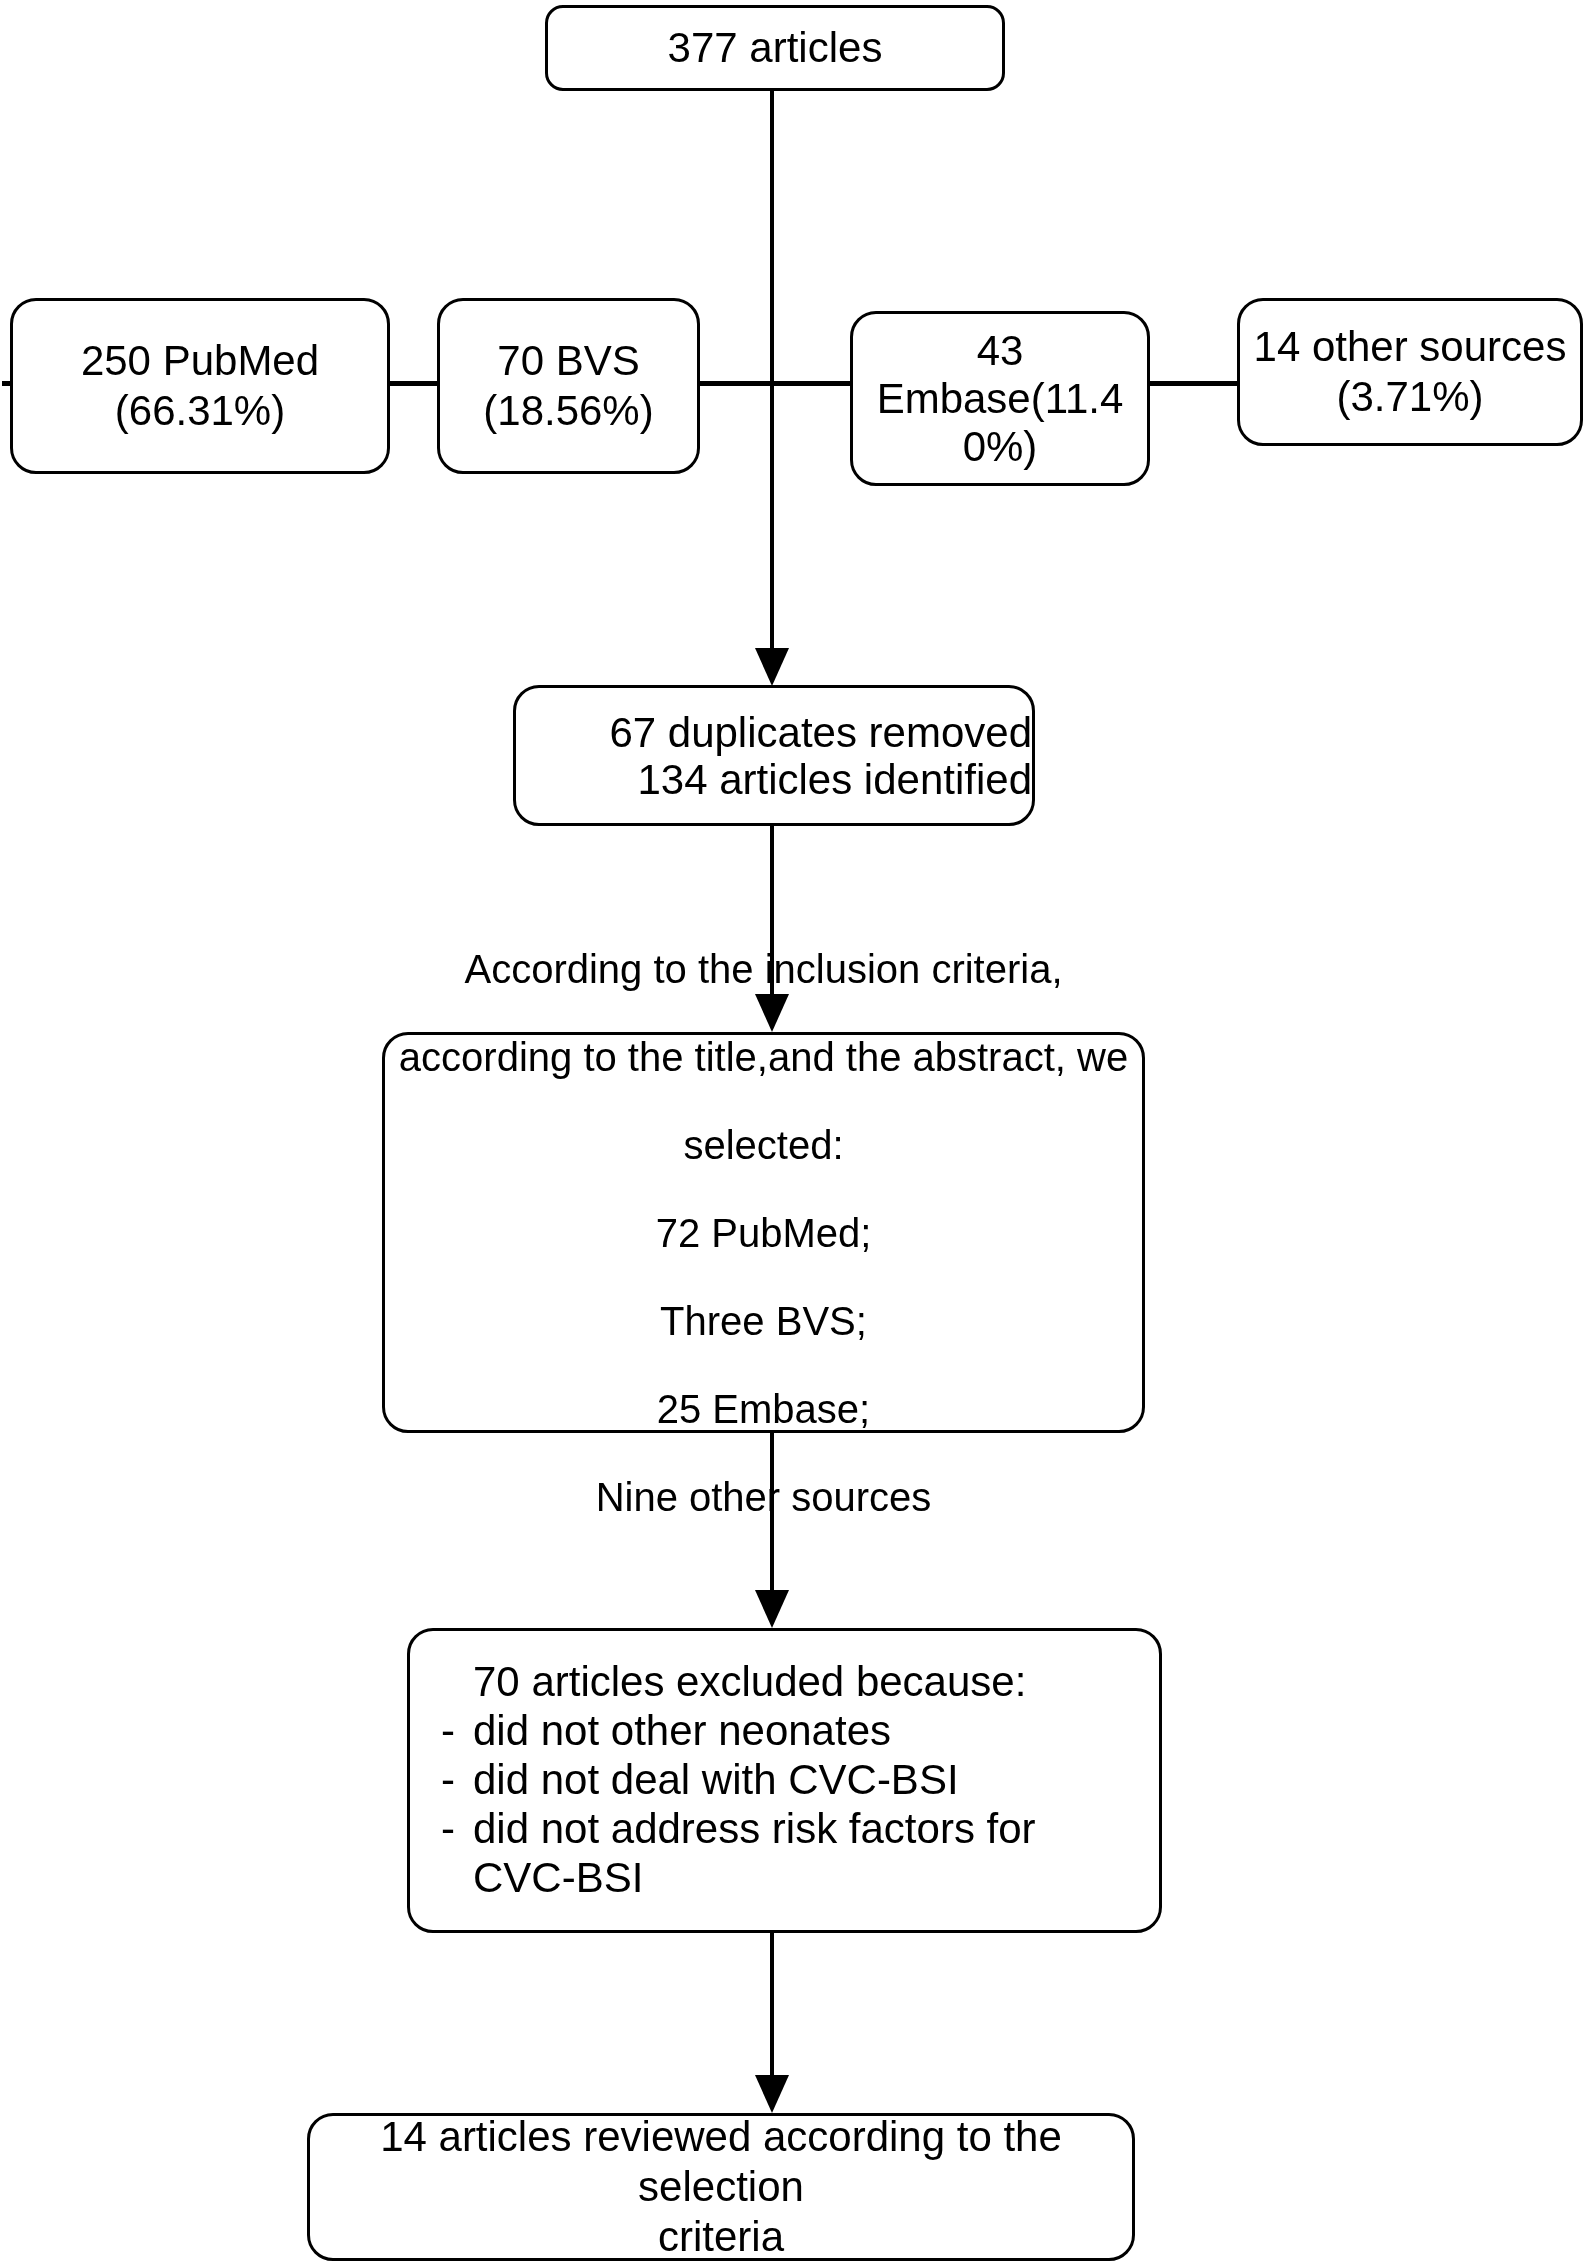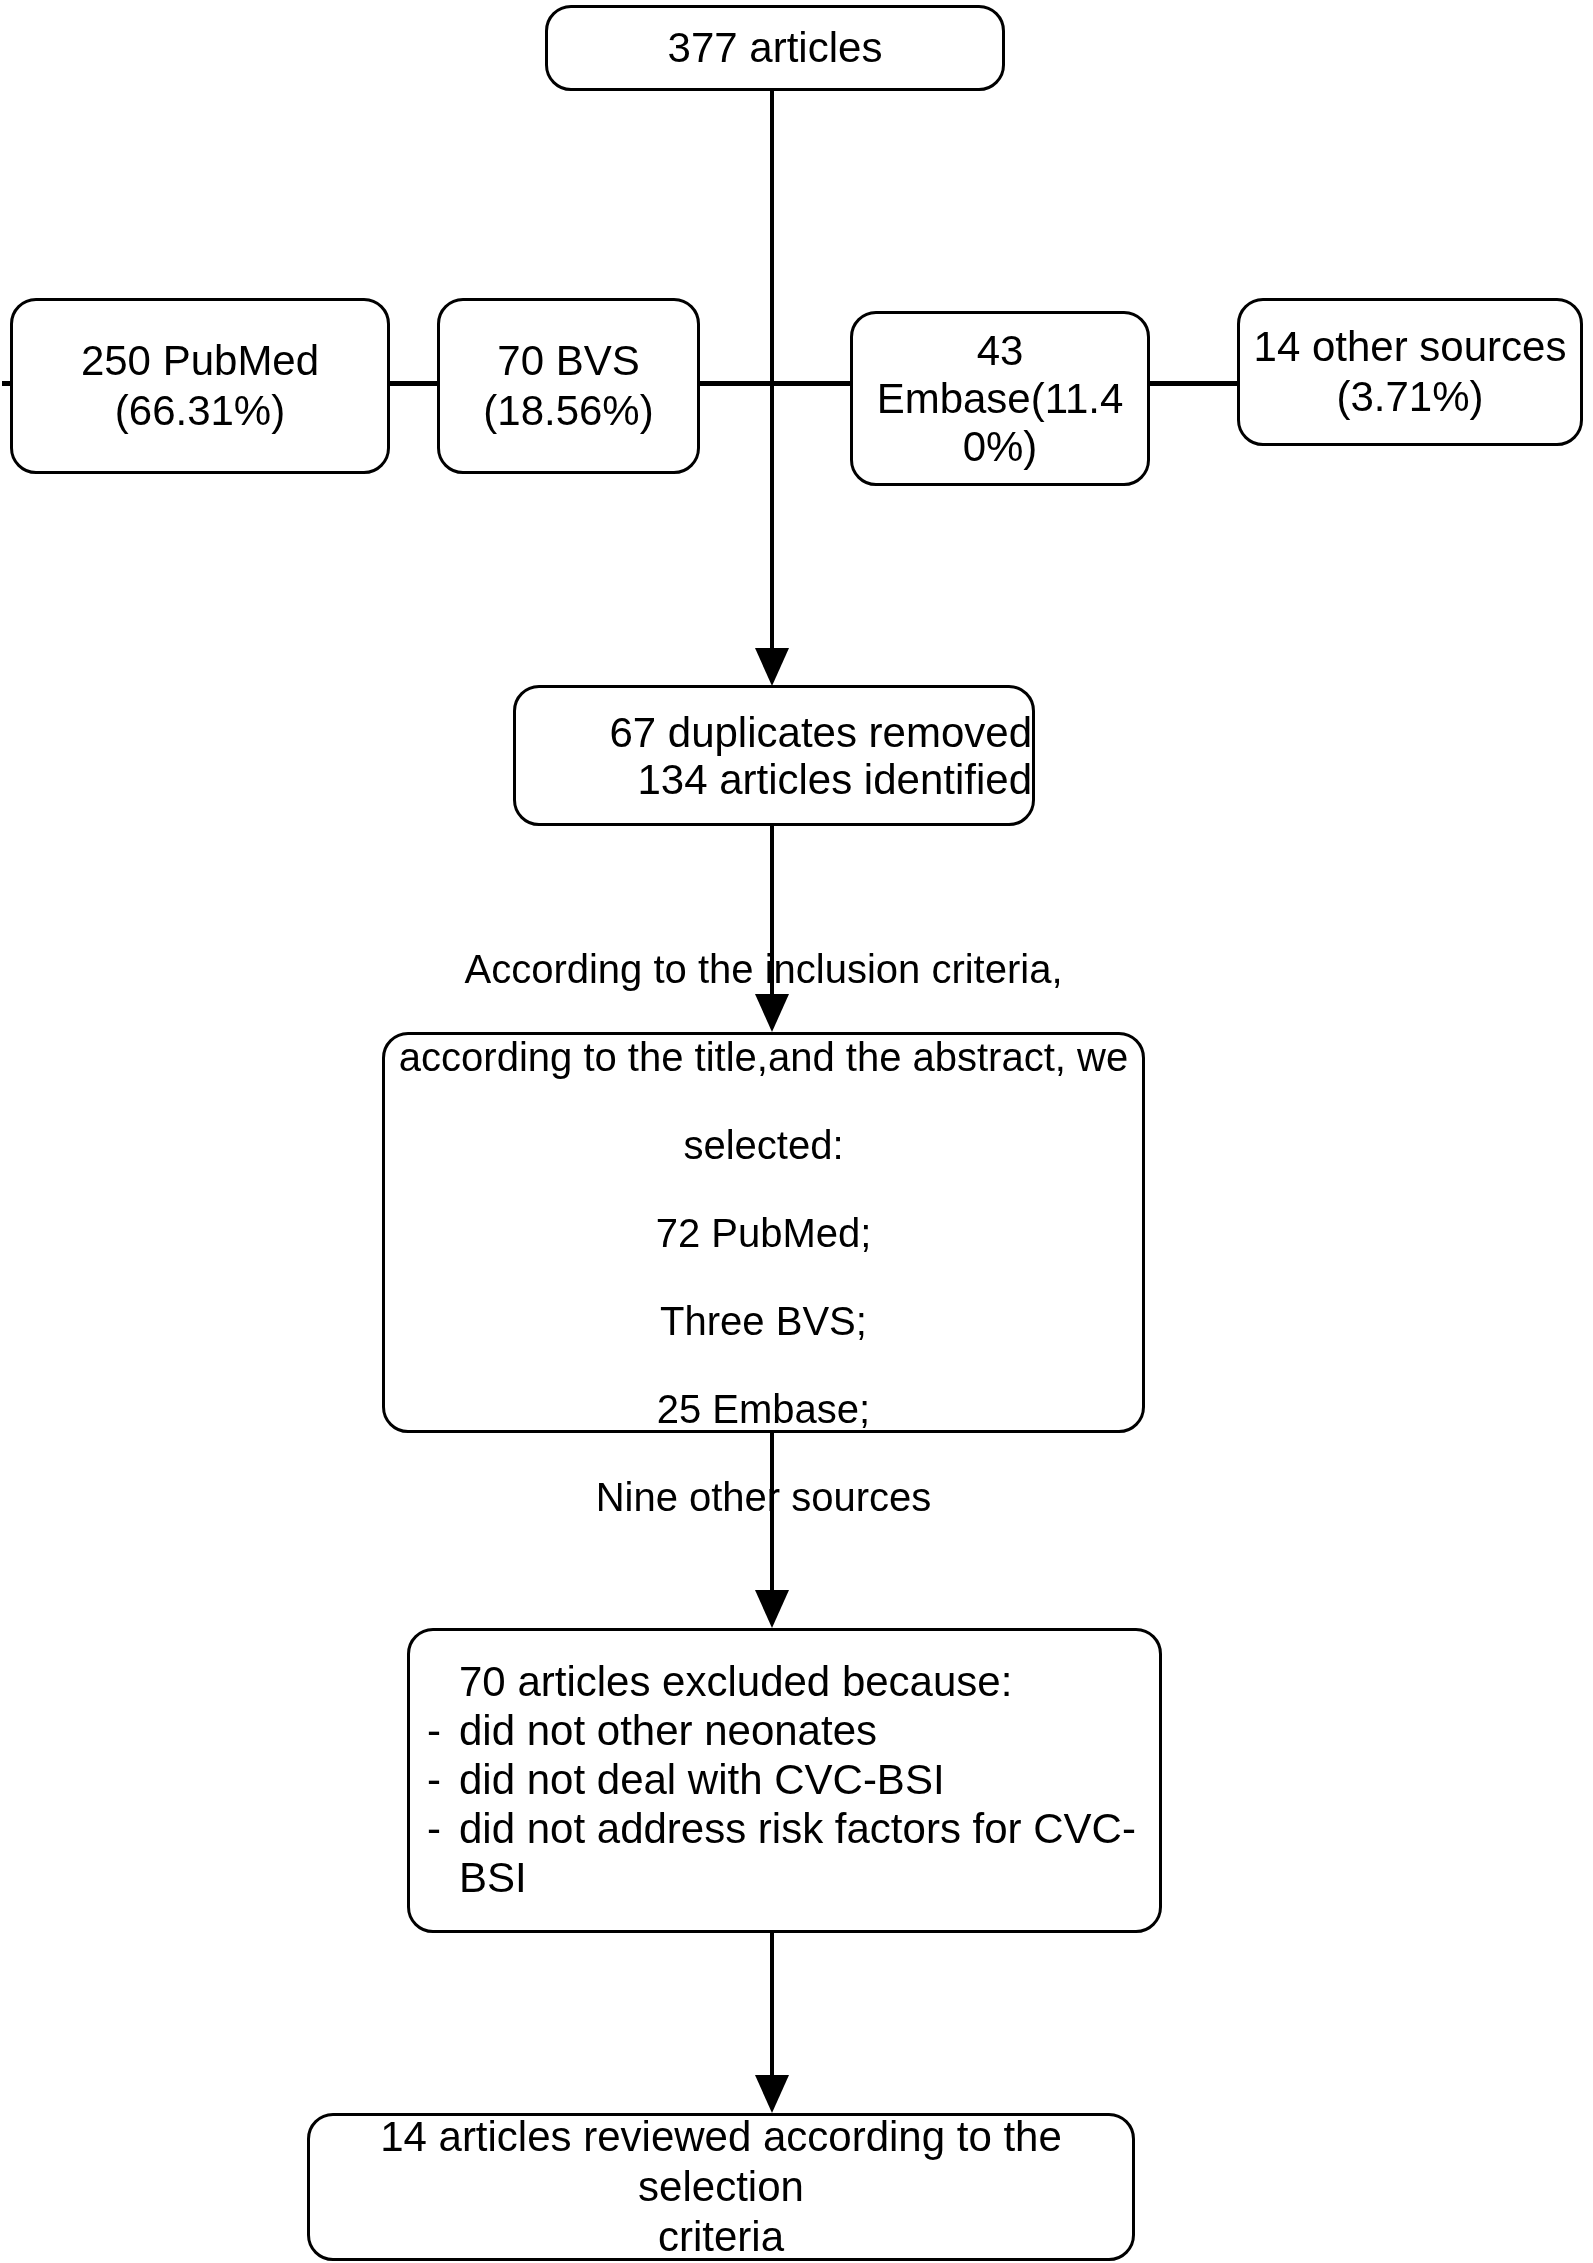--- a/index.html
+++ b/index.html
@@ -20,29 +20,29 @@
     background: #ffffff;
     display: flex;
     flex-direction: column;
     justify-content: center;
     align-items: center;
     text-align: center;
     font-size: 42px;
     line-height: 50px;
     z-index: 2;
   }
-  #box-total  { left: 545px;  top: 5px;    width: 460px; height: 86px;  border-radius: 26px; }
+  #box-total  { left: 545px;  top: 5px;    width: 460px; height: 86px;  border-radius: 18px; }
   #box-pubmed { left: 10px;   top: 298px;  width: 380px; height: 176px; }
   #box-bvs    { left: 437px;  top: 298px;  width: 263px; height: 176px; }
   #box-embase { left: 850px;  top: 311px;  width: 300px; height: 175px; line-height: 48px; }
   #box-other  { left: 1237px; top: 298px;  width: 346px; height: 148px; }
   #box-dup    { left: 513px;  top: 685px;  width: 522px; height: 141px; line-height: 47px; align-items: flex-end; }
   #box-inc    { left: 382px;  top: 1032px; width: 763px; height: 401px; font-size: 40px; line-height: 48px; padding: 0 4px; gap: 40px; }
   #box-exc    { left: 407px;  top: 1628px; width: 755px; height: 305px;
-                display: block; text-align: left; padding: 26px 16px 0 17px; line-height: 49px; }
+                display: block; text-align: left; padding: 26px 16px 0 31px; line-height: 49px; }
   #box-final  { left: 307px;  top: 2113px; width: 828px; height: 148px; }
 
   .exc-title { margin-left: 32px; }
   .bullet    { padding-left: 32px; text-indent: -32px; }
   .dash      { display: inline-block; width: 32px; text-indent: 0; }
 
   .vline { position: absolute; left: 770px; width: 4px; background: #000000; z-index: 1; }
   #vl1 { top: 91px;   height: 557px; }
   #vl2 { top: 826px;  height: 170px; }
   #vl3 { top: 1433px; height: 159px; }

